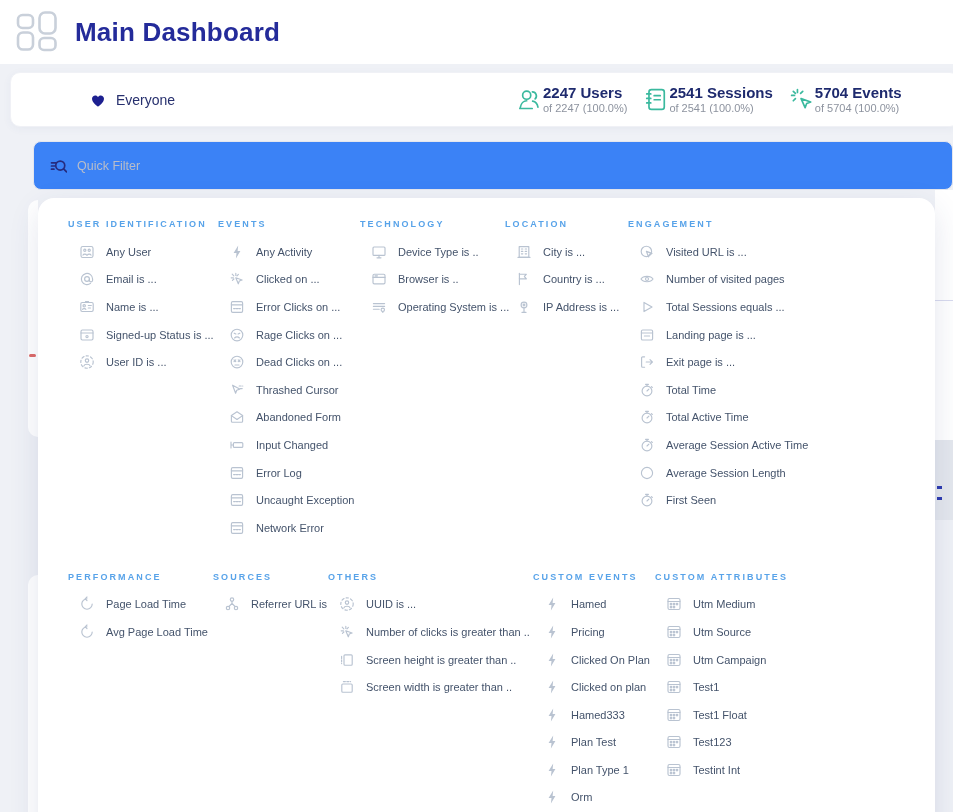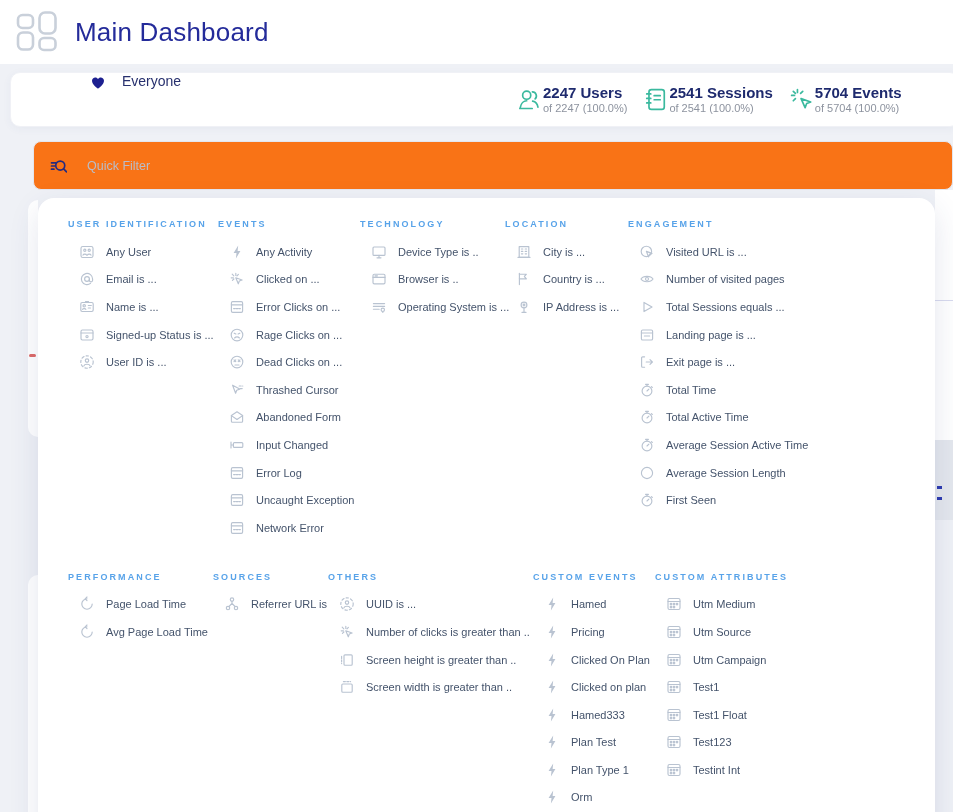--- a/index.html
+++ b/index.html
@@ -5,34 +5,34 @@
   html,body{margin:0;padding:0}
   body{
     width:953px;height:812px;overflow:hidden;position:relative;
     background:#eff1f6;
     font-family:"Liberation Sans","DejaVu Sans",sans-serif;
   }
   
   .topbar{position:absolute;left:0;top:0;width:953px;height:64px;background:#fff;
     display:flex;align-items:center;gap:13px;padding-left:14px;box-sizing:border-box;z-index:2}
   .logo{display:flex;color:#c9d0da}
-  .app-title{font-size:26px;font-weight:400;color:var(--brand-navy,#242b9a);letter-spacing:.2px}
+  .app-title{font-size:26px;font-weight:700;color:var(--brand-navy,#242b9a);letter-spacing:.2px}
   
   .audience-bar{position:absolute;left:10px;top:72px;width:950px;height:55px;background:#fff;
     border:1px solid #f0f1f6;border-radius:10px;box-shadow:0 2px 8px rgba(60,70,130,.05);z-index:2;box-sizing:border-box}
-  .segment{position:absolute;left:78px;top:0;height:100%;display:flex;align-items:flex-start;gap:15px;cursor:pointer}
+  .segment{position:absolute;left:78px;top:0;height:100%;display:flex;align-items:center;gap:9px;cursor:pointer}
   .segment-label{font-size:14px;font-weight:500;color:#27306e}
   .stats{position:absolute;left:505px;top:0;height:100%;display:flex;align-items:center;gap:15px}
   .stat-group{display:flex;align-items:center;gap:0}
   .stat-icon{color:var(--accent-teal,#3ab99e);display:flex}
   .stat-value{font-size:15px;font-weight:700;color:#1e2a6e;line-height:1.15;white-space:nowrap}
   .stat-sub{font-size:11px;color:#8d939f;line-height:1.3;white-space:nowrap}
   
-  .quick-filter{position:absolute;left:33px;top:141px;width:920px;height:49px;background:#f97316;
-    border:1px solid #e4e6ee;border-radius:8px;display:flex;align-items:center;gap:18px;
+  .quick-filter{position:absolute;left:33px;top:141px;width:920px;height:49px;background:#3b82f6;
+    border:1px solid #e4e6ee;border-radius:8px;display:flex;align-items:center;gap:8px;
     padding-left:15px;box-sizing:border-box;z-index:3}
   .qf-icon{display:flex;color:#262b7e}
   .qf-input{border:none;outline:none;background:transparent;flex:1;font-size:12.5px;color:#333;
     font-family:inherit}
   .qf-input::placeholder{color:#b9bdc9}
   
   .dropdown{position:absolute;left:38px;top:198px;width:897px;height:660px;background:#fff;
     border-radius:16px;box-shadow:0 10px 30px rgba(50,60,120,.13);z-index:10;
     padding:21px 0 0 30px;box-sizing:border-box}
   .menu-row{display:flex;align-items:flex-start}

